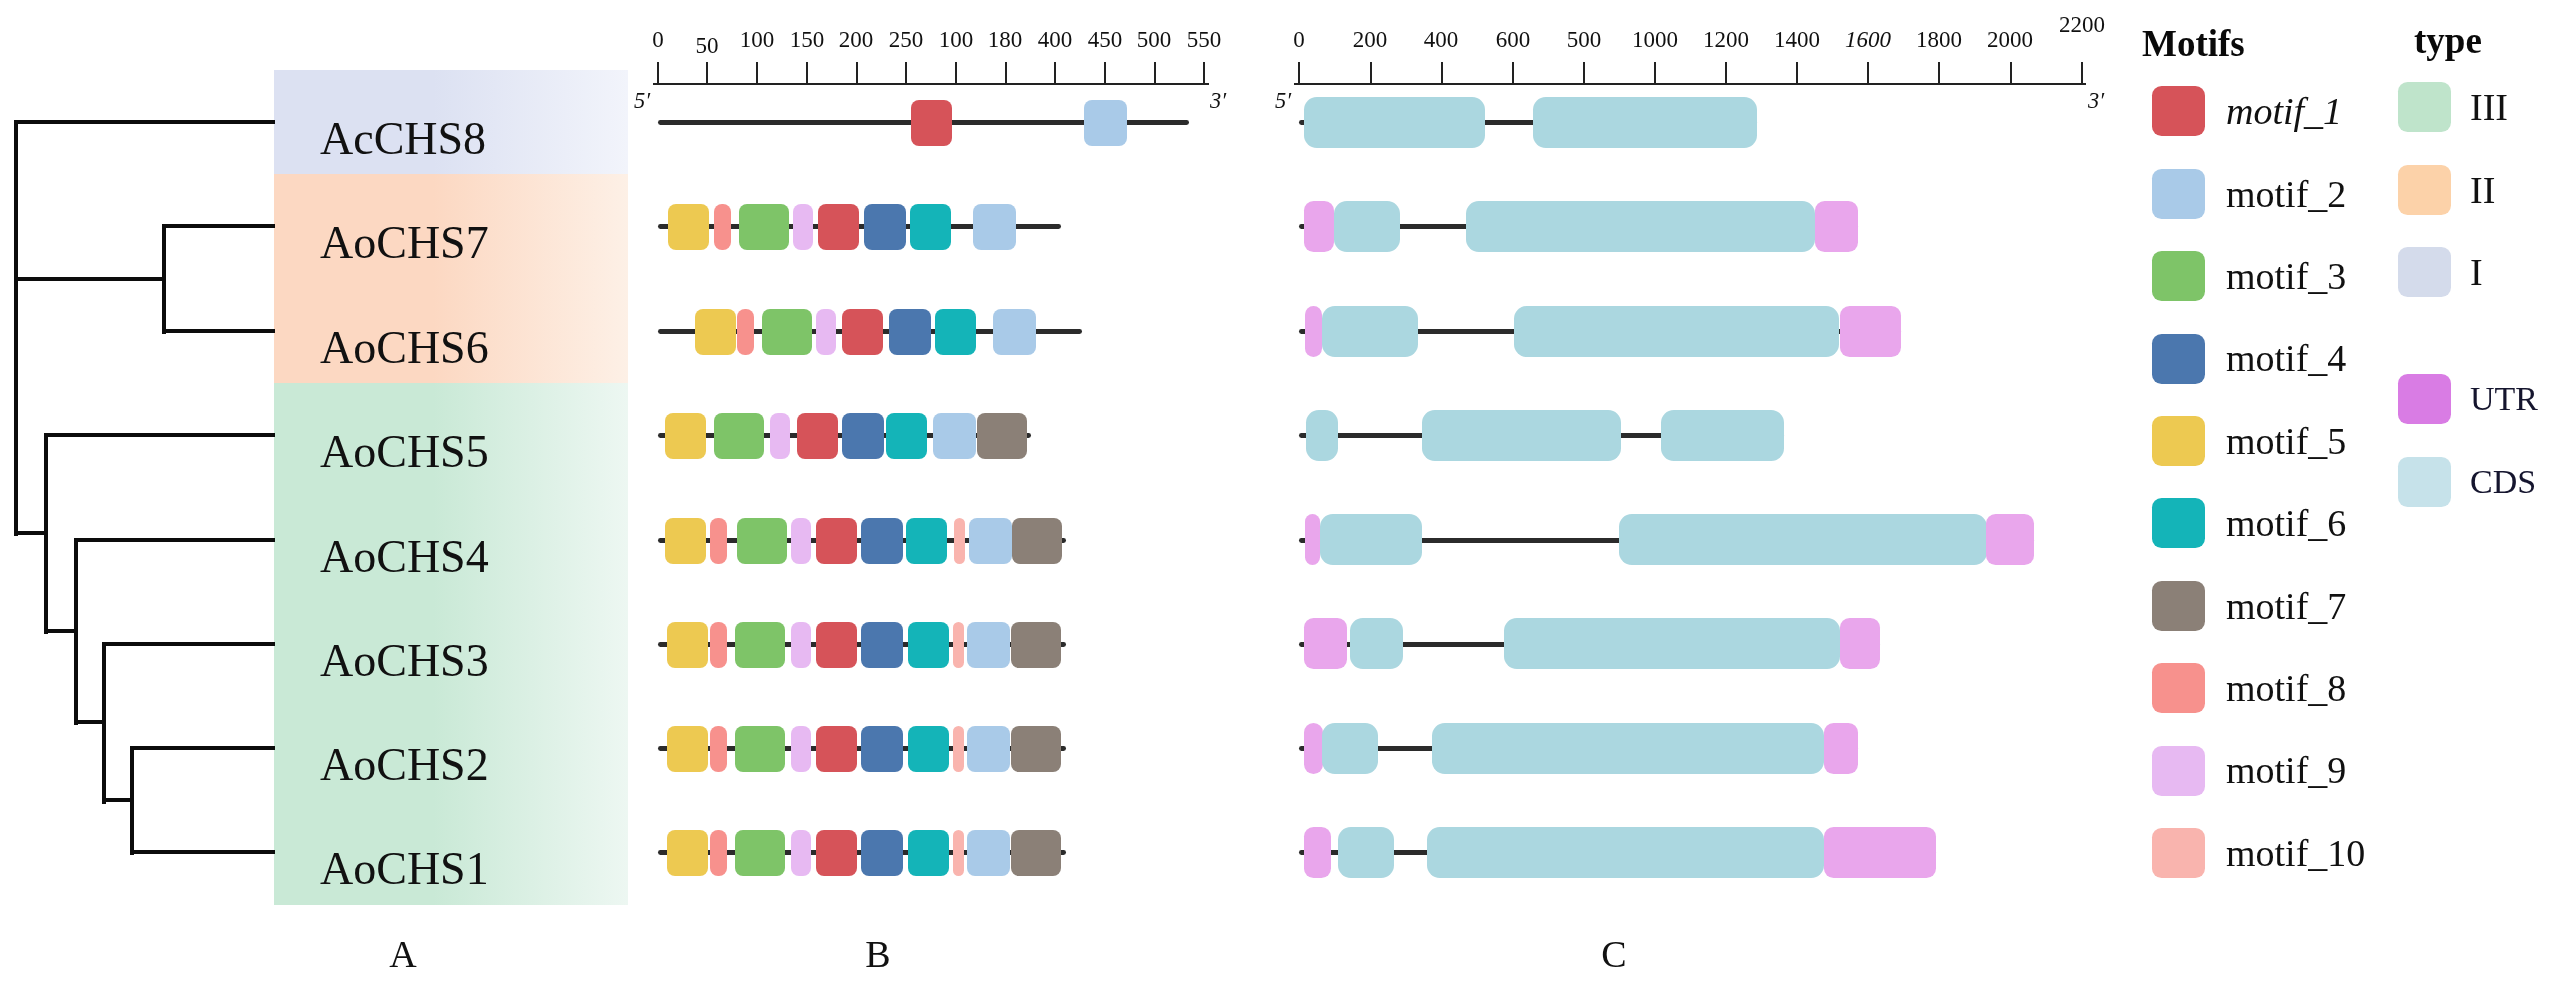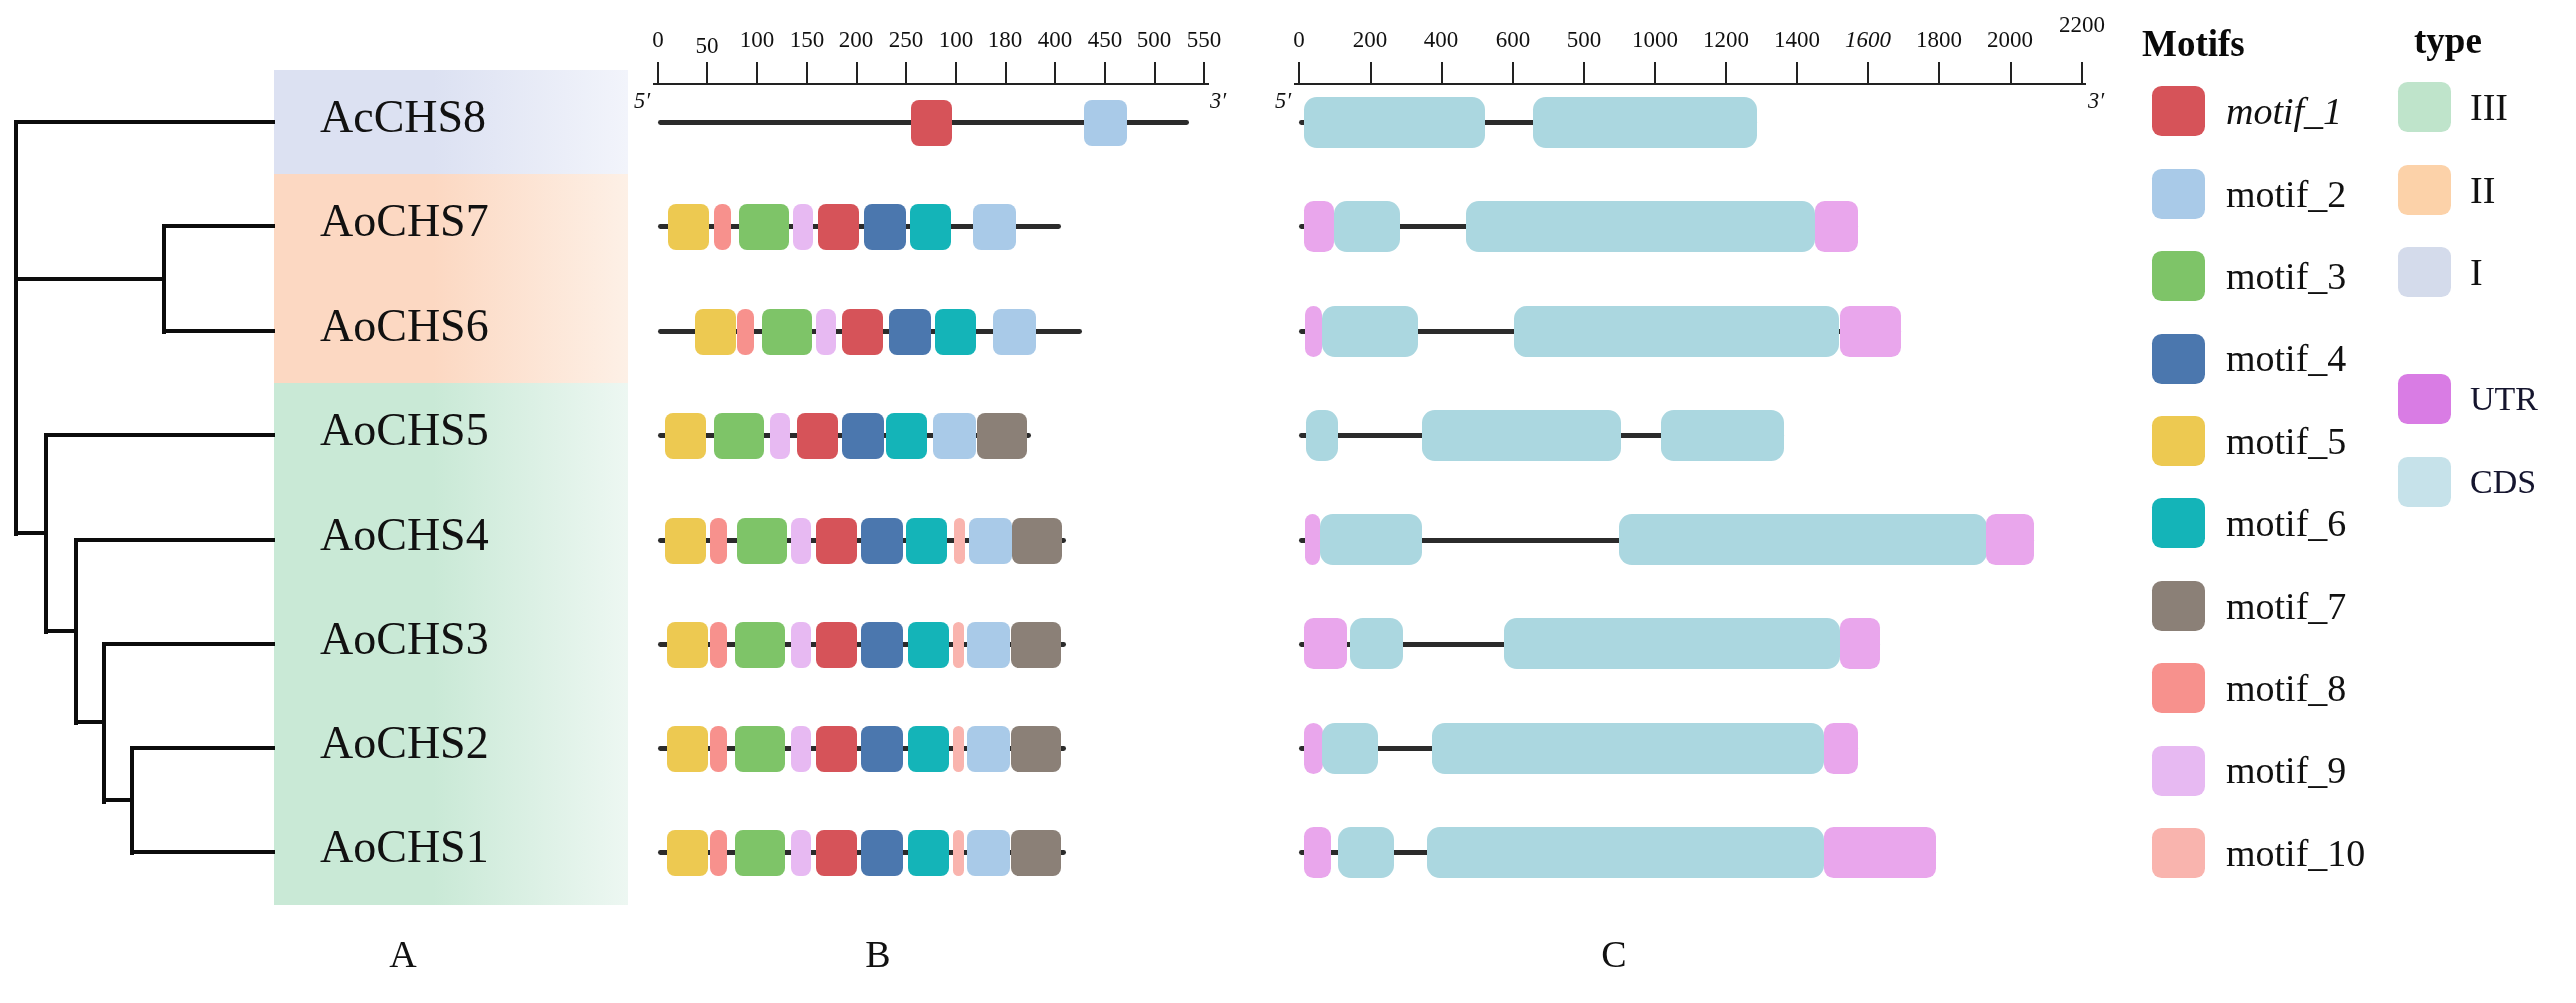--- a/index.html
+++ b/index.html
@@ -1,20 +1,20 @@
 <!DOCTYPE html>
 <html style="font-size:12.8px"><head>
 <meta charset="utf-8">
 <style>
   html,body{margin:0;padding:0;background:#fff;}
   .canvas{position:relative;width:2576px;height:1003px;background:#ffffff;overflow:hidden;
           font-family:"Liberation Serif","DejaVu Serif",serif;}
   .tree-line{position:absolute;background:#0c0c0c;}
   .band-stripe{position:absolute;left:274px;width:354px;}
-  .gene-label{position:absolute;transform:translateY(-50%);font-size:46px;color:#111;white-space:nowrap;}
+  .gene-label{position:absolute;transform:translateY(-50%);font-size:46px;color:#111;white-space:nowrap;margin-top:22px;}
   .bk-line{position:absolute;background:#2b2b2b;border-radius:2.4px;}
   .motif-block{position:absolute;height:46px;border-radius:8px;}
   .seg-CDS{position:absolute;height:51px;border-radius:12.8px;}
   .seg-UTR{position:absolute;height:51px;border-radius:9.6px;}
   .ruler-base{position:absolute;height:2.4px;background:#222;}
   .ruler-tick{position:absolute;width:2.4px;background:#222;}
   .ruler-num{position:absolute;transform:translateX(-50%);font-size:23px;color:#111;}
   .prime{position:absolute;font-size:22.4px;font-style:italic;color:#111;}
   .legend-header{position:absolute;font-weight:bold;font-size:37px;color:#0a0a0a;}
   .legend-swatch{position:absolute;width:53px;height:50px;border-radius:9.6px;}

